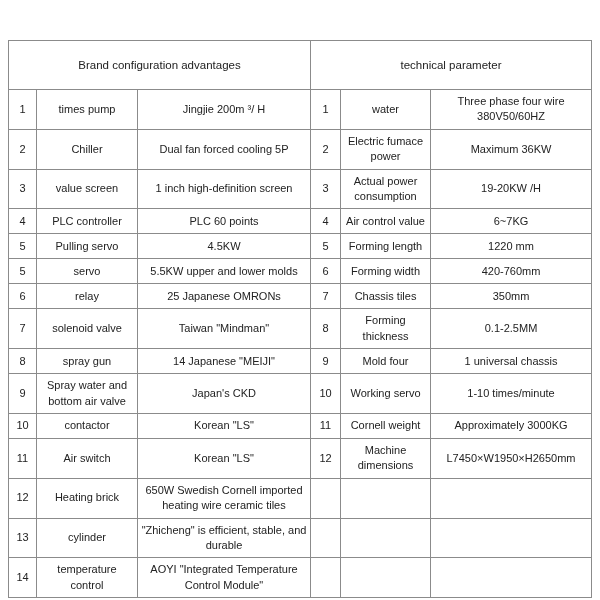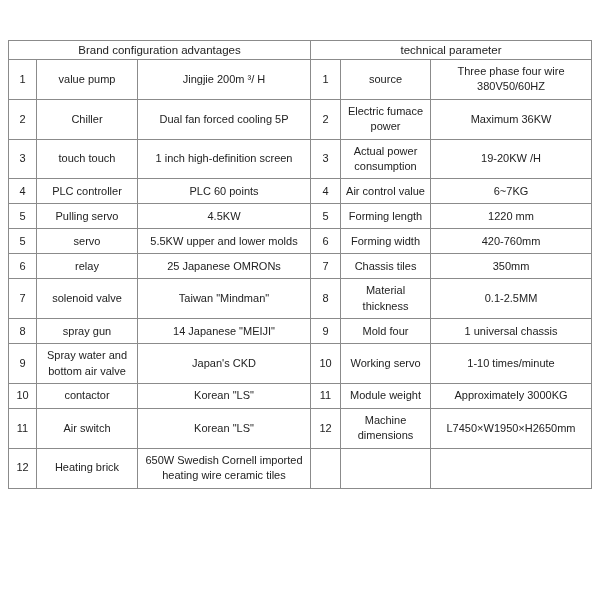--- a/index.html
+++ b/index.html
@@ -27,21 +27,21 @@
     font-size: 11px;
     line-height: 1.4;
     color: #222222;
     text-align: center;
     vertical-align: middle;
     padding: 4px 3px;
     word-wrap: break-word;
     background: #ffffff;
   }
   table.spec td.hdr {
-    padding: 1px 2px;
+    padding: 16px 2px;
     font-size: 11.5px;
   }
   
   table.spec tbody td {
     min-height: 14px;
     height: 16px; 
   }
 </style>
 </head>
 <body>
@@ -58,37 +58,37 @@
     </colgroup>
     <thead>
       <tr>
         <td class="hdr" colspan="3">Brand configuration advantages</td>
         <td class="hdr" colspan="3">technical parameter</td>
       </tr>
     </thead>
     <tbody>
         <tr>
           <td>1</td>
-          <td>value pump</td>
+          <td>times pump</td>
           <td>Jingjie 200m ³/ H</td>
           <td>1</td>
-          <td>source</td>
+          <td>water</td>
           <td>Three phase four wire 380V50/60HZ</td>
         </tr>
         <tr>
           <td>2</td>
           <td>Chiller</td>
           <td>Dual fan forced cooling 5P</td>
           <td>2</td>
           <td>Electric fumace power</td>
           <td>Maximum 36KW</td>
         </tr>
         <tr>
           <td>3</td>
-          <td>touch touch</td>
+          <td>value screen</td>
           <td>1 inch high-definition screen</td>
           <td>3</td>
           <td>Actual power consumption</td>
           <td>19-20KW /H</td>
         </tr>
         <tr>
           <td>4</td>
           <td>PLC controller</td>
           <td>PLC 60 points</td>
           <td>4</td>
@@ -117,21 +117,21 @@
           <td>25 Japanese OMRONs</td>
           <td>7</td>
           <td>Chassis tiles</td>
           <td>350mm</td>
         </tr>
         <tr>
           <td>7</td>
           <td>solenoid valve</td>
           <td>Taiwan "Mindman"</td>
           <td>8</td>
-          <td>Material thickness</td>
+          <td>Forming thickness</td>
           <td>0.1-2.5MM</td>
         </tr>
         <tr>
           <td>8</td>
           <td>spray gun</td>
           <td>14 Japanese "MEIJI"</td>
           <td>9</td>
           <td>Mold four</td>
           <td>1 universal chassis</td>
         </tr>
@@ -141,34 +141,50 @@
           <td>Japan's CKD</td>
           <td>10</td>
           <td>Working servo</td>
           <td>1-10 times/minute</td>
         </tr>
         <tr>
           <td>10</td>
           <td>contactor</td>
           <td>Korean "LS"</td>
           <td>11</td>
-          <td>Module weight</td>
+          <td>Cornell weight</td>
           <td>Approximately 3000KG</td>
         </tr>
         <tr>
           <td>11</td>
           <td>Air switch</td>
           <td>Korean "LS"</td>
           <td>12</td>
           <td>Machine dimensions</td>
           <td>L7450×W1950×H2650mm</td>
         </tr>
         <tr>
           <td>12</td>
           <td>Heating brick</td>
           <td>650W Swedish Cornell imported heating wire ceramic tiles</td>
           <td></td>
           <td></td>
           <td></td>
         </tr>
+        <tr>
+          <td>13</td>
+          <td>cylinder</td>
+          <td>"Zhicheng" is efficient, stable, and durable</td>
+          <td></td>
+          <td></td>
+          <td></td>
+        </tr>
+        <tr>
+          <td>14</td>
+          <td>temperature control</td>
+          <td>AOYI "Integrated Temperature Control Module"</td>
+          <td></td>
+          <td></td>
+          <td></td>
+        </tr>
       </tbody>
   </table>
 </div>
 
 </body></html>

